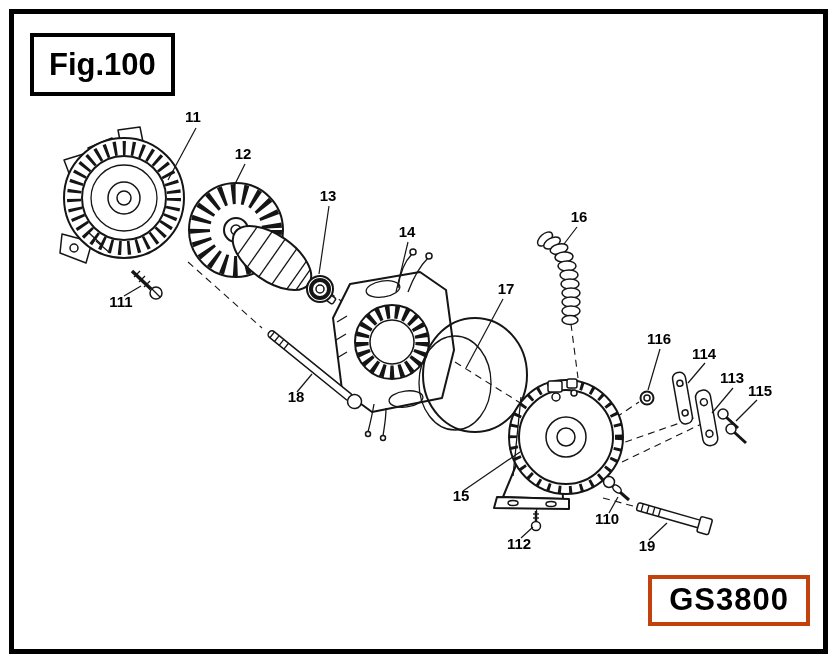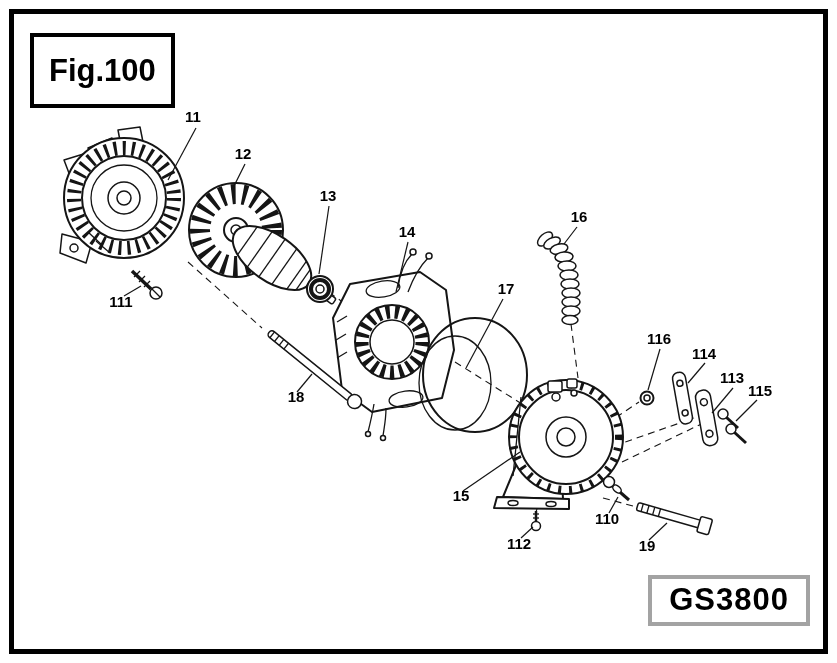--- a/index.html
+++ b/index.html
@@ -3,24 +3,24 @@
 <meta charset="utf-8">
 <style>
   html,body{margin:0;padding:0;background:#e8e8e8;}
   .stage{
     position:relative;width:837px;height:663px;background:#ffffff;
     font-family:"Liberation Sans",sans-serif;overflow:hidden;margin:0 auto;
   }
   .frame{position:absolute;inset:9px;border:5px solid #000;}
   .fig-box{
     position:absolute;left:30px;top:33px;border:4px solid #000;background:#fff;
-    padding:15px 15px;font-size:31px;font-weight:bold;color:#000;line-height:1.2;
+    padding:9px 15px;font-size:31px;font-weight:bold;color:#000;line-height:1.2;
   }
   .model-box{
-    position:absolute;right:27px;bottom:37px;border:4px solid #a3a3a3;background:#fff;
+    position:absolute;right:27px;bottom:37px;border:4px solid #c2410c;background:#fff;
     padding:2px 17px;font-size:31px;font-weight:bold;color:#000;line-height:1.25;
     letter-spacing:1px;
   }
   svg{position:absolute;left:0;top:0;}
   .o{fill:#fff;stroke:#151515;stroke-width:2;stroke-linejoin:round;}
   .o15{fill:#fff;stroke:#151515;stroke-width:1.5;stroke-linejoin:round;}
   .nf{fill:none;stroke:#151515;stroke-width:2;}
   .thin{fill:none;stroke:#151515;stroke-width:1.3;}
   .leader{stroke:#151515;stroke-width:1.2;}
   .axis{stroke:#151515;stroke-width:1.1;stroke-dasharray:7 5;fill:none;}

